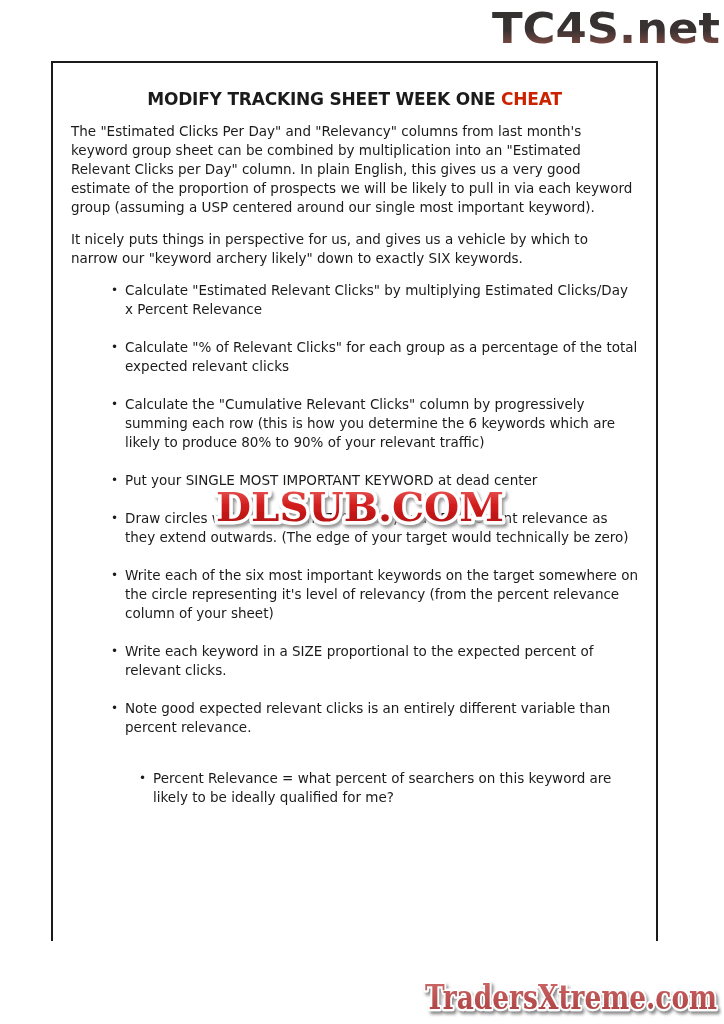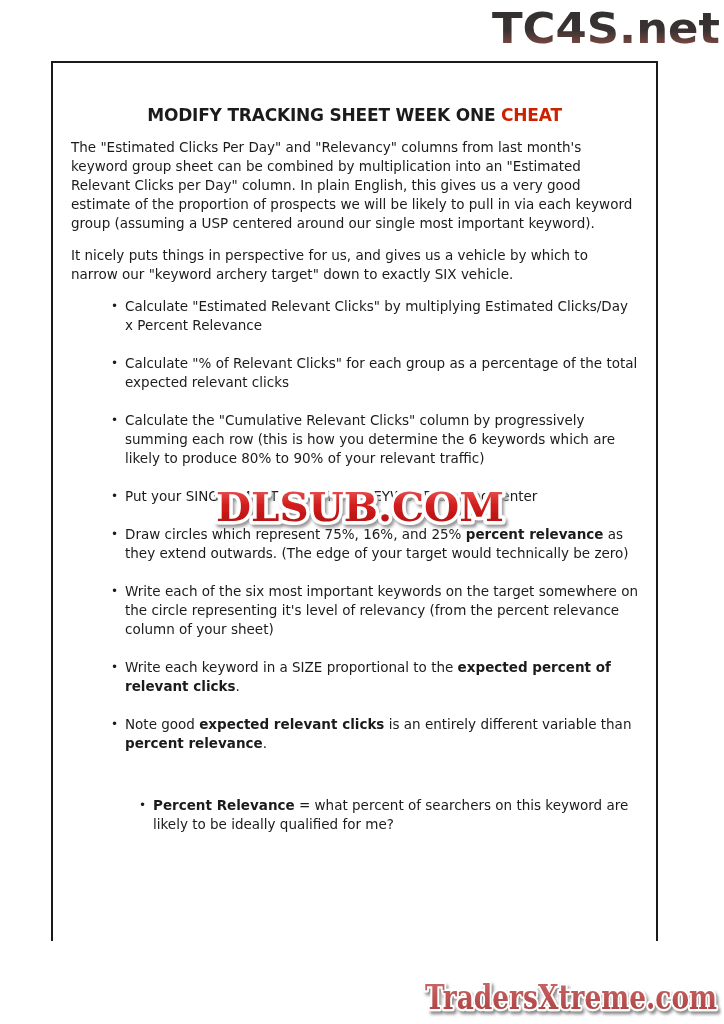--- a/index.html
+++ b/index.html
@@ -14,59 +14,59 @@
   
   .sheet {
     position: absolute;
     left: 51px; top: 61px;
     width: 607px; height: 880px;
     box-sizing: border-box;
     border: 2px solid #1a1a1a;
     border-bottom: none;
     background: #ffffff;
     overflow: hidden;
-    padding: 16px 18px 0 18px;
+    padding: 0 18px 0 18px;
   }
   .doc-title {
     margin: 26px 0 2px 0;
     text-align: center;
     font-size: 17px;
     font-weight: bold;
     letter-spacing: -0.2px;
     color: #1b1b1b;
     font-family: "DejaVu Sans", "Liberation Sans", sans-serif;
   }
   .doc-title .accent { color: #cc2200; }
 
   .doc-body {
     font-size: 13.5px;
     line-height: 19px;
     color: #1b1b1b;
   }
   .doc-body p { margin: 13px 0 13px 0; }
-  .doc-body b { font-weight: bold; text-align: center; }
+  .doc-body b { font-weight: normal; text-align: center; }
 
   .doc-body ul {
     margin: 13px 0 13px 0;
     padding-left: 54px;
     list-style: none;
   }
   .doc-body ul li {
     position: relative;
     margin: 0 0 19px 0;
   }
   .doc-body ul li::before {
     content: "\2022";
     position: absolute;
     left: -14px;
     top: 0;
     font-size: 12px;
   }
   .doc-body ul.nested {
-    margin-top: 43px;
+    margin-top: 32px;
     padding-left: 82px;
   }
 
   
   .wm { position: absolute; pointer-events: none; }
   .wm-tc4s   { top: 2px; right: 0; }
   .wm-dlsub  { top: 476px; left: 204px; }
   .wm-traders{ top: 972px; left: 420px; }
 </style>
 </head>
@@ -85,21 +85,21 @@
     <text x="236" y="41" text-anchor="end" font-family="DejaVu Sans, sans-serif" font-size="43" font-weight="bold" textLength="228" lengthAdjust="spacingAndGlyphs" fill="url(#tc4sGrad)">TC4S.net</text>
   </svg>
 </div>
 
 <div class="sheet">
   <div class="doc-title">
     <span>MODIFY TRACKING SHEET WEEK ONE </span><span class="accent">CHEAT</span>
   </div>
   <div class="doc-body">
       <p><span>The "Estimated Clicks Per Day" and "Relevancy" columns from last month's keyword group sheet  can be combined by multiplication into an "Estimated Relevant Clicks per Day" column.  In plain English, this gives us a very good estimate of the proportion of prospects we will be likely to pull in via each keyword group (assuming a USP centered around our single most important keyword).</span></p>
-      <p><span>It nicely puts things in perspective for us, and gives us a vehicle by which to narrow our "keyword archery target" down to exactly SIX vehicle.</span></p>
+      <p><span>It nicely puts things in perspective for us, and gives us a vehicle by which to narrow our "keyword archery likely" down to exactly SIX keywords.</span></p>
       <ul>
         <li><span>Calculate "Estimated Relevant Clicks" by multiplying Estimated Clicks/Day x Percent Relevance</span></li>
         <li><span>Calculate "% of Relevant Clicks" for each group as a percentage of the total expected relevant clicks</span></li>
         <li><span>Calculate the "Cumulative Relevant Clicks" column by progressively summing each row (this is how you determine the 6 keywords which are likely to produce 80% to 90% of your relevant traffic)</span></li>
       </ul>
       <ul>
         <li><span>Put your SINGLE MOST IMPORTANT KEYWORD at dead center</span></li>
         <li><span>Draw circles which represent 75%, 16%, and 25% </span><b>percent relevance</b><span> as they extend outwards.  (The edge of your target would technically be zero)</span></li>
         <li><span>Write each of the six most important keywords on the target somewhere on the circle representing it's level of relevancy (from the percent relevance column of your sheet)</span></li>
         <li><span>Write each keyword in a SIZE proportional to the </span><b>expected percent of relevant clicks</b><span>.</span></li>

